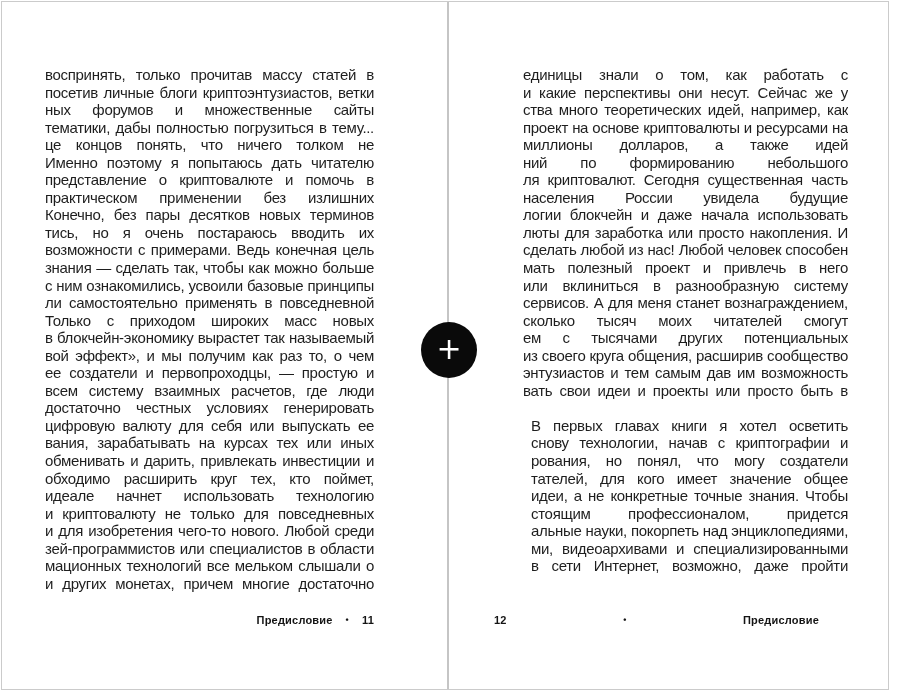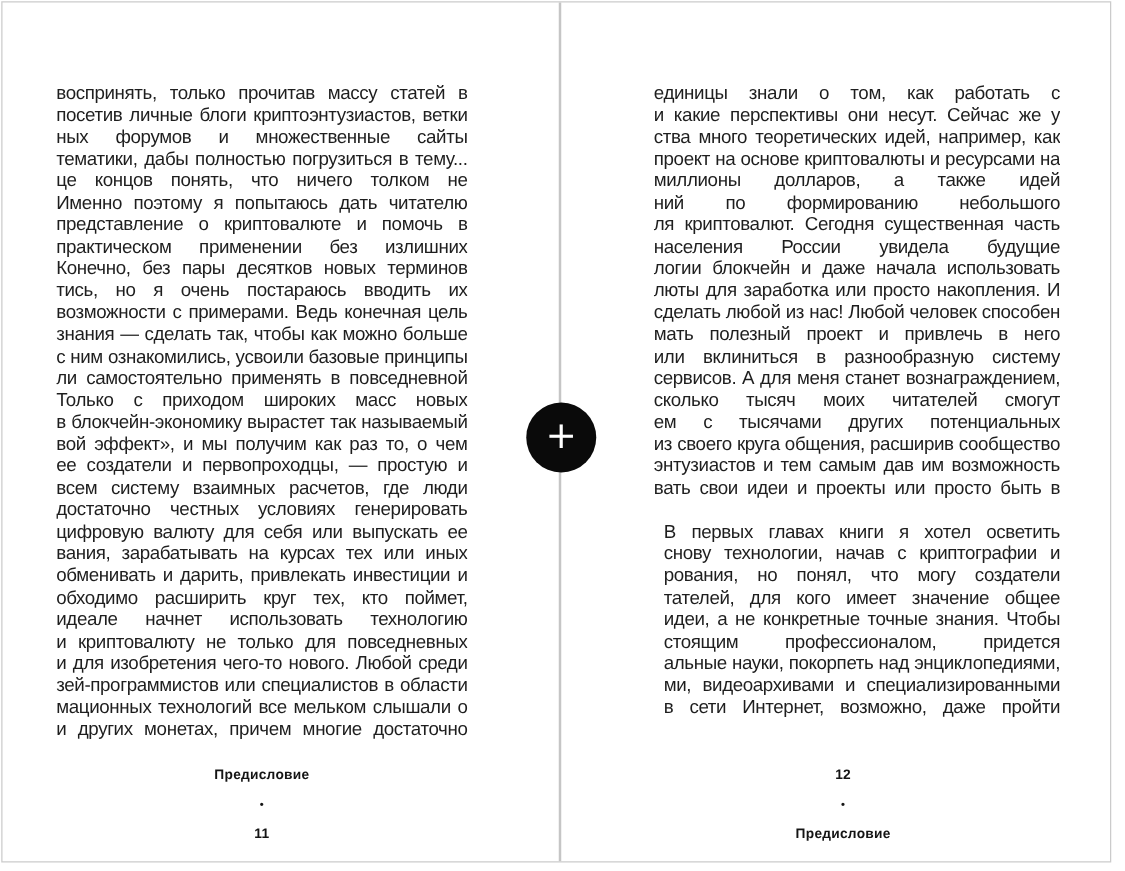--- a/index.html
+++ b/index.html
@@ -30,24 +30,23 @@
     text-justify: inter-word;
     height: 17.55px; overflow: hidden;
   }
   .line.line-end { text-align-last: left; }
   .para + .para { margin-top: 17.55px; margin-left: 8px; }
   .footer {
     position: absolute; top: 614px;
     display: flex; align-items: center; gap: 13px;
     font-size: 11px; font-weight: bold; color: #141414;
     letter-spacing: 0.2px;
-    flex-direction: column;
   }
   .footer-left  { left: 45px;  width: 329px; justify-content: flex-end; }
-  .footer-right { left: 512px; width: 325px; justify-content: flex-end; }
+  .footer-right { left: 494px; width: 325px; justify-content: space-between; }
   .footer .dot { font-size: 9px; line-height: 1; }
   .fab {
     position: absolute; left: 421px; top: 322px;
     width: 56px; height: 56px; border-radius: 50%;
     background: #0a0a0a; border: none; padding: 0;
     display: flex; align-items: center; justify-content: center;
     cursor: pointer;
   }
   .fab-label {
     color: #ffffff; font-size: 30px; line-height: 1;

